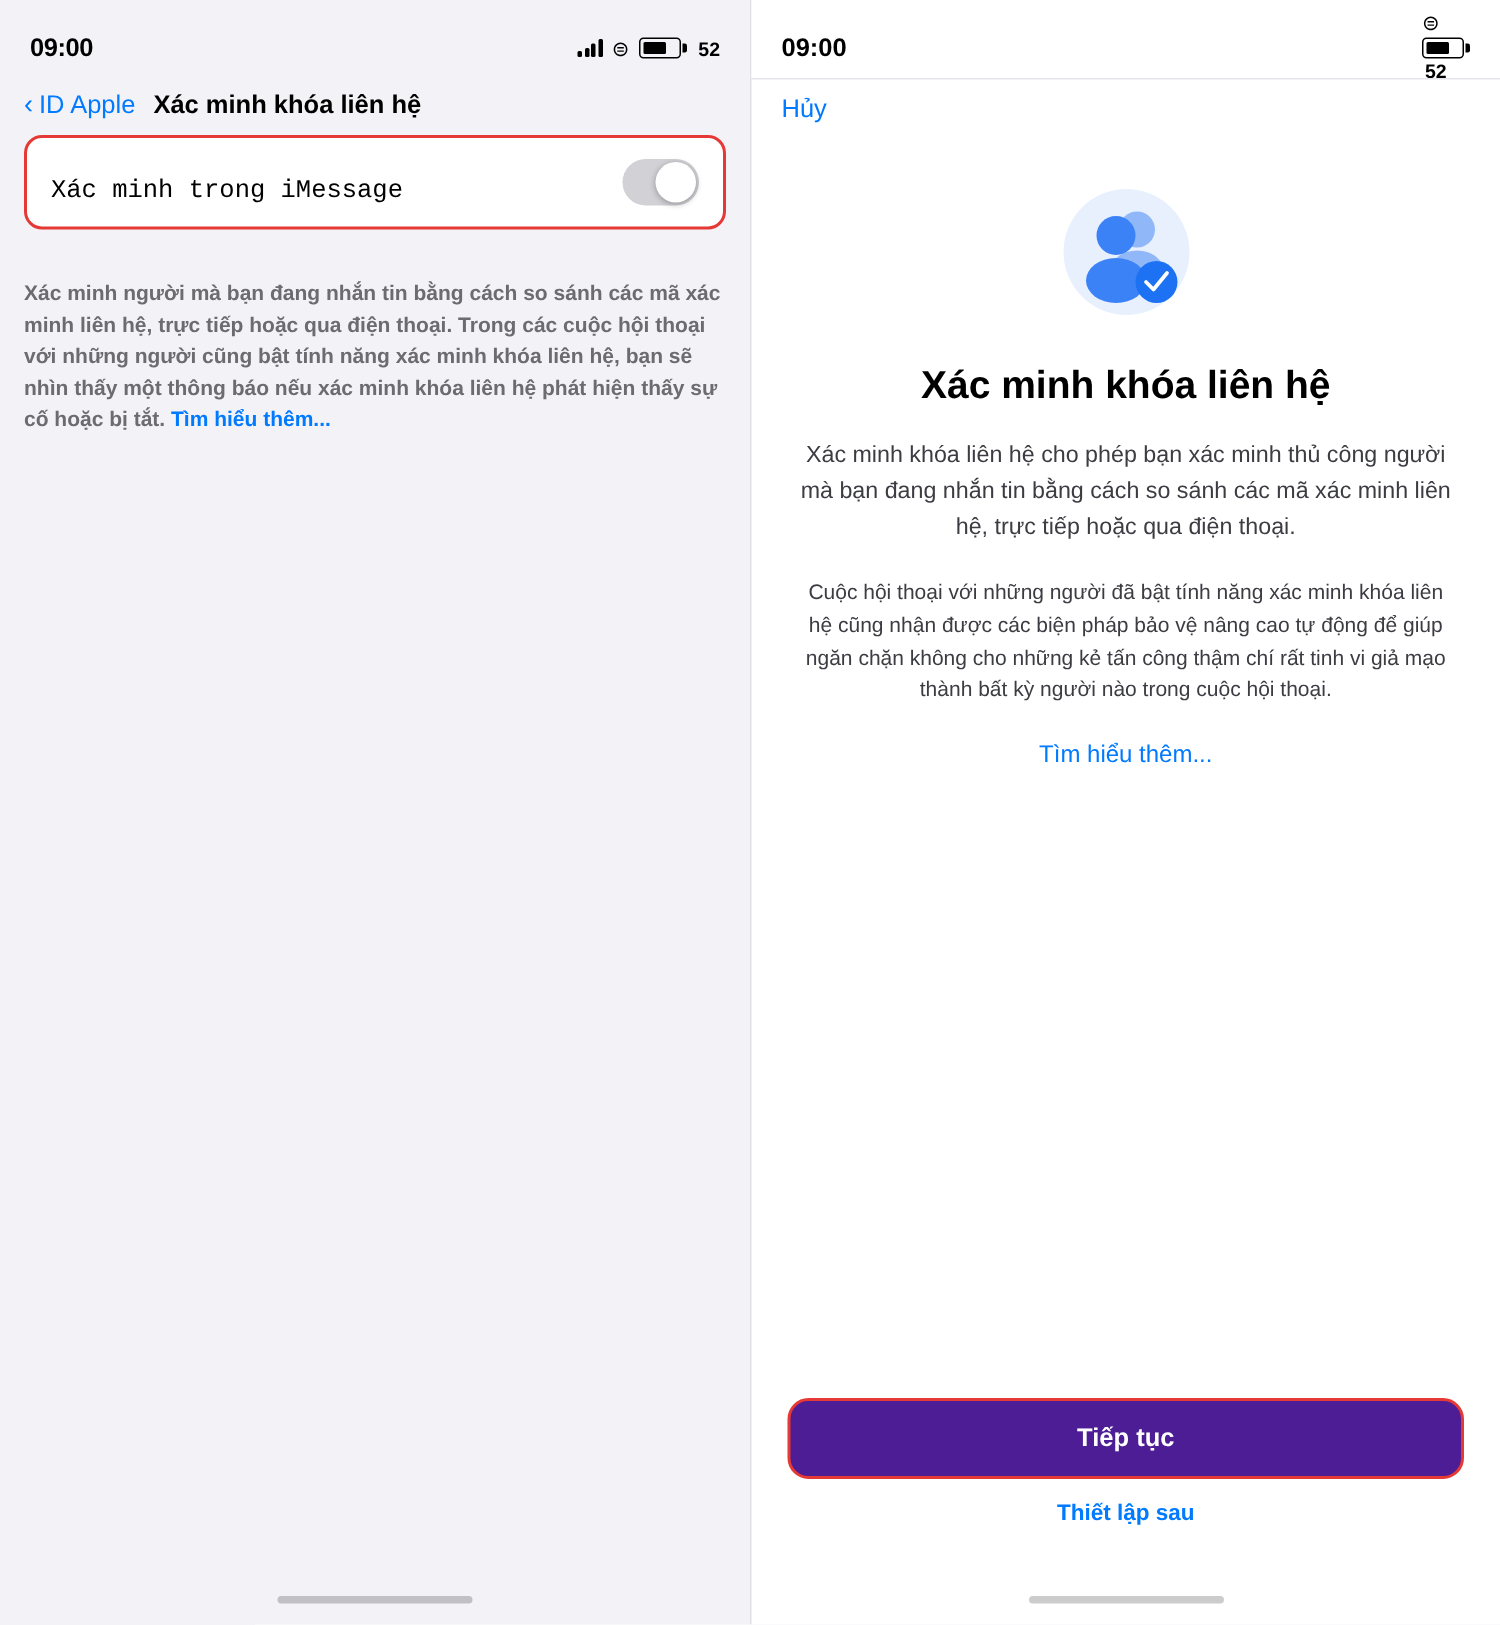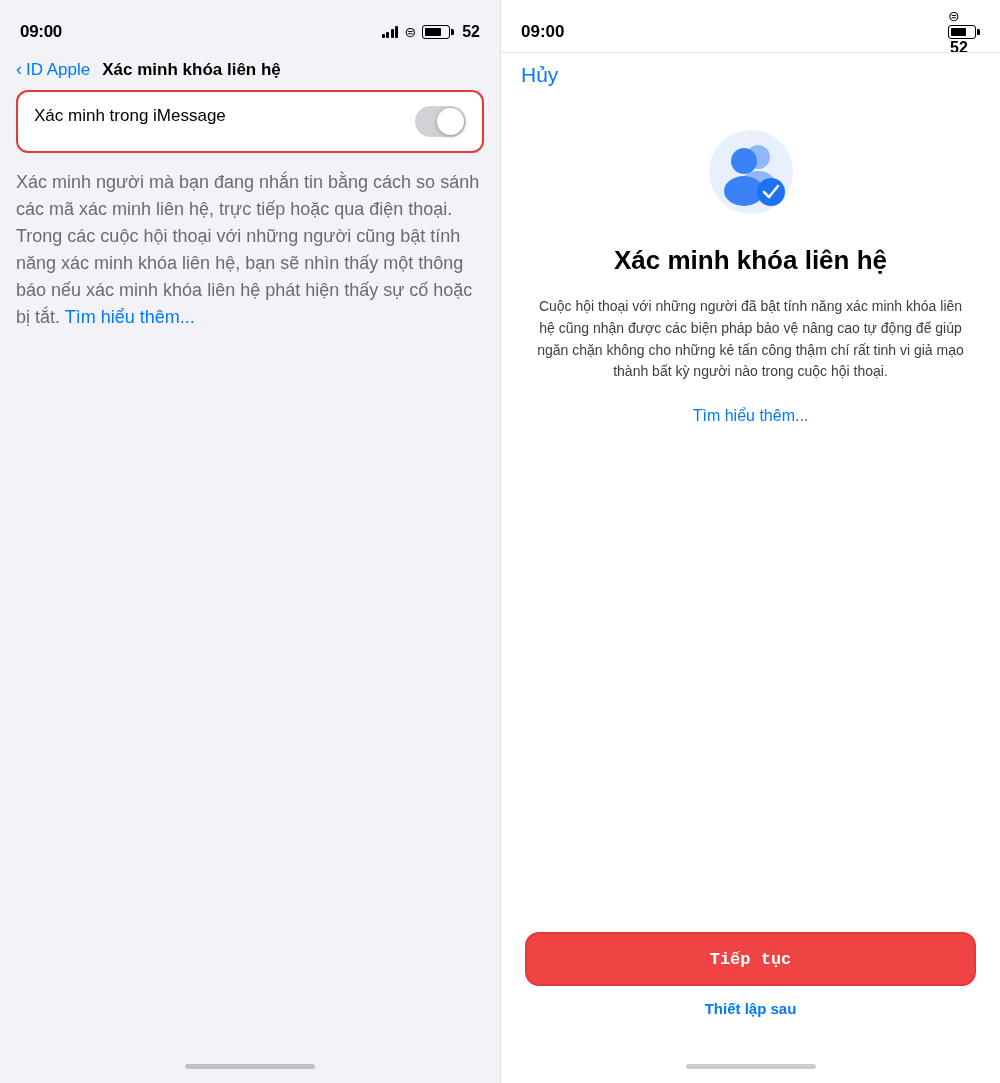--- a/index.html
+++ b/index.html
@@ -95,21 +95,21 @@
       background: #000;
       border-radius: 1px;
     }
     .battery-tip {
       width: 3px;
       height: 6px;
       background: #000;
       border-radius: 0 1.5px 1.5px 0;
     }
     .battery-text {
-      font-size: 16px;
+      font-size: 13px;
       font-weight: 600;
       color: #000;
       margin-left: 2px;
     }
 
     
     .left-nav {
       display: flex;
       align-items: center;
       padding: 8px 16px 10px;
@@ -140,22 +140,23 @@
     }
 
     
     .toggle-section {
       margin: 0 16px;
       background: #fff;
       border-radius: 12px;
       border: 2px solid #e53935;
       padding: 14px 16px;
       display: flex;
-      align-items: flex-start;
+      align-items: flex-end;
       justify-content: space-between;
+      font-family: Liberation Mono, monospace;
     }
 
     .toggle-label {
       font-size: 17px;
       color: #000;
     }
 
     .toggle-switch {
       width: 51px;
       height: 31px;
@@ -170,24 +171,25 @@
       right: 2px;
       width: 27px;
       height: 27px;
       background: white;
       border-radius: 50%;
       box-shadow: 0 1px 4px rgba(0,0,0,0.3);
     }
 
     
     .description-text {
-      margin: 16px 16px 0;
-      font-size: 18px;
+      margin: 32px 16px 0;
+      font-size: 14px;
       color: #6c6c70;
       line-height: 1.5;
+      font-weight: bold;
     }
 
     .description-text .learn-more {
       color: #007aff;
     }
 
     
     .right-status-bar {
       height: 52px;
       display: flex;
@@ -197,21 +199,21 @@
       background: #fff;
     }
 
     .right-status-bar .time {
       font-size: 17px;
       font-weight: 600;
       color: #000;
     }
 
     .cancel-btn {
-      font-size: 21px;
+      font-size: 17px;
       color: #007aff;
       cursor: pointer;
       padding: 8px 0;
     }
 
     
     .right-content {
       flex: 1;
       display: flex;
       flex-direction: column;
@@ -270,31 +272,30 @@
       padding: 16px 24px 32px;
       display: flex;
       flex-direction: column;
       align-items: center;
       gap: 14px;
     }
 
     .continue-btn {
       width: 100%;
       height: 54px;
-      background: #ef4444;
+      background: #4c1d95;
       border-radius: 14px;
       display: flex;
       align-items: center;
       justify-content: center;
       font-size: 17px;
       font-weight: 600;
       color: #fff;
       cursor: pointer;
       border: 2.5px solid #e53935;
-      font-family: Liberation Mono, monospace;
     }
 
     .setup-later-btn {
       font-size: 15px;
       font-weight: 600;
       color: #007aff;
       cursor: pointer;
     }
 
     
@@ -409,20 +410,21 @@
         <circle cx="38" cy="34" r="13" fill="#3b82f6"></circle>
         <ellipse cx="38" cy="64" rx="20" ry="15" fill="#3b82f6"></ellipse>
 
         <circle cx="65" cy="65" r="14" fill="#1d72f3"></circle>
         <polyline points="58,65 63,70 72,59" stroke="white" stroke-width="2.5" stroke-linecap="round" stroke-linejoin="round" fill="none"></polyline>
       </svg>
     </div>
 
     <h1 class="right-title">Xác minh khóa liên hệ</h1>
 
+    <p class="right-description">Xác minh khóa liên hệ cho phép bạn xác minh thủ công người mà bạn đang nhắn tin bằng cách so sánh các mã xác minh liên hệ, trực tiếp hoặc qua điện thoại.</p>
 
     <p class="right-description-2">Cuộc hội thoại với những người đã bật tính năng xác minh khóa liên hệ cũng nhận được các biện pháp bảo vệ nâng cao tự động để giúp ngăn chặn không cho những kẻ tấn công thậm chí rất tinh vi giả mạo thành bất kỳ người nào trong cuộc hội thoại.</p>
 
     <span class="right-learn-more">Tìm hiểu thêm...</span>
   </div>
 
   <div class="bottom-buttons">
     <div class="continue-btn">
       <span>Tiếp tục</span>
     </div>

